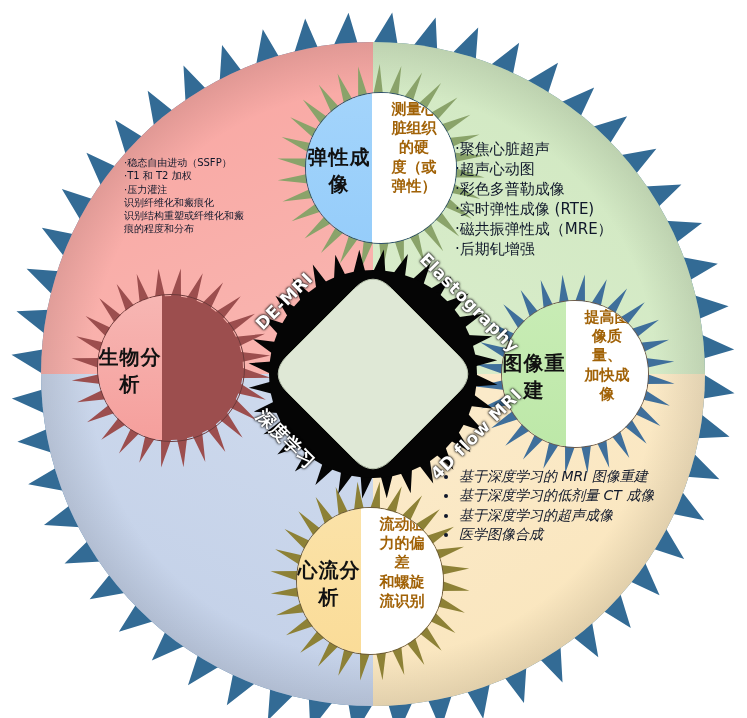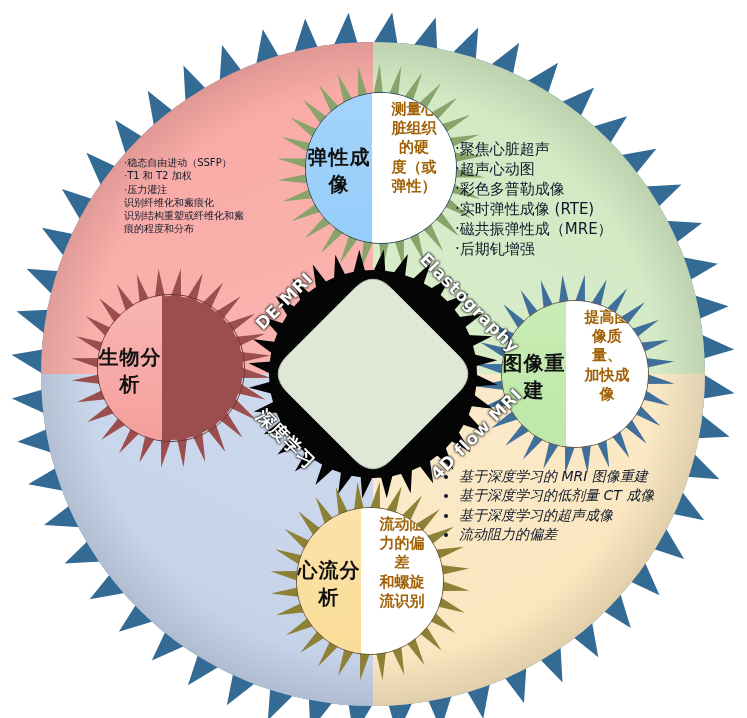--- a/index.html
+++ b/index.html
@@ -240,21 +240,21 @@
 
   <div class="txtblock" id="list-elasto">·聚焦心脏超声
 ·超声心动图
 ·彩色多普勒成像
 ·实时弹性成像 (RTE)
 ·磁共振弹性成（MRE）
 ·后期钆增强</div>
 
 
   <div class="txtblock" id="list-recon">
-    <ul class="bullets" id="reconBullets"><li>基于深度学习的 MRI 图像重建</li><li>基于深度学习的低剂量 CT 成像</li><li>基于深度学习的超声成像</li><li>流动阻力的偏差</li></ul>
+    <ul class="bullets" id="reconBullets"><li>基于深度学习的 MRI 图像重建</li><li>基于深度学习的低剂量 CT 成像</li><li>基于深度学习的超声成像</li><li>医学图像合成</li></ul>
   </div>
 
   <div class="node" id="node-elasto">
     <div class="head">弹性成像</div>
     <div class="body">测量心脏组织的硬
 度（或弹性）</div>
   </div>
 
   <div class="node" id="node-bio">
     <div class="head">生物分析</div>

